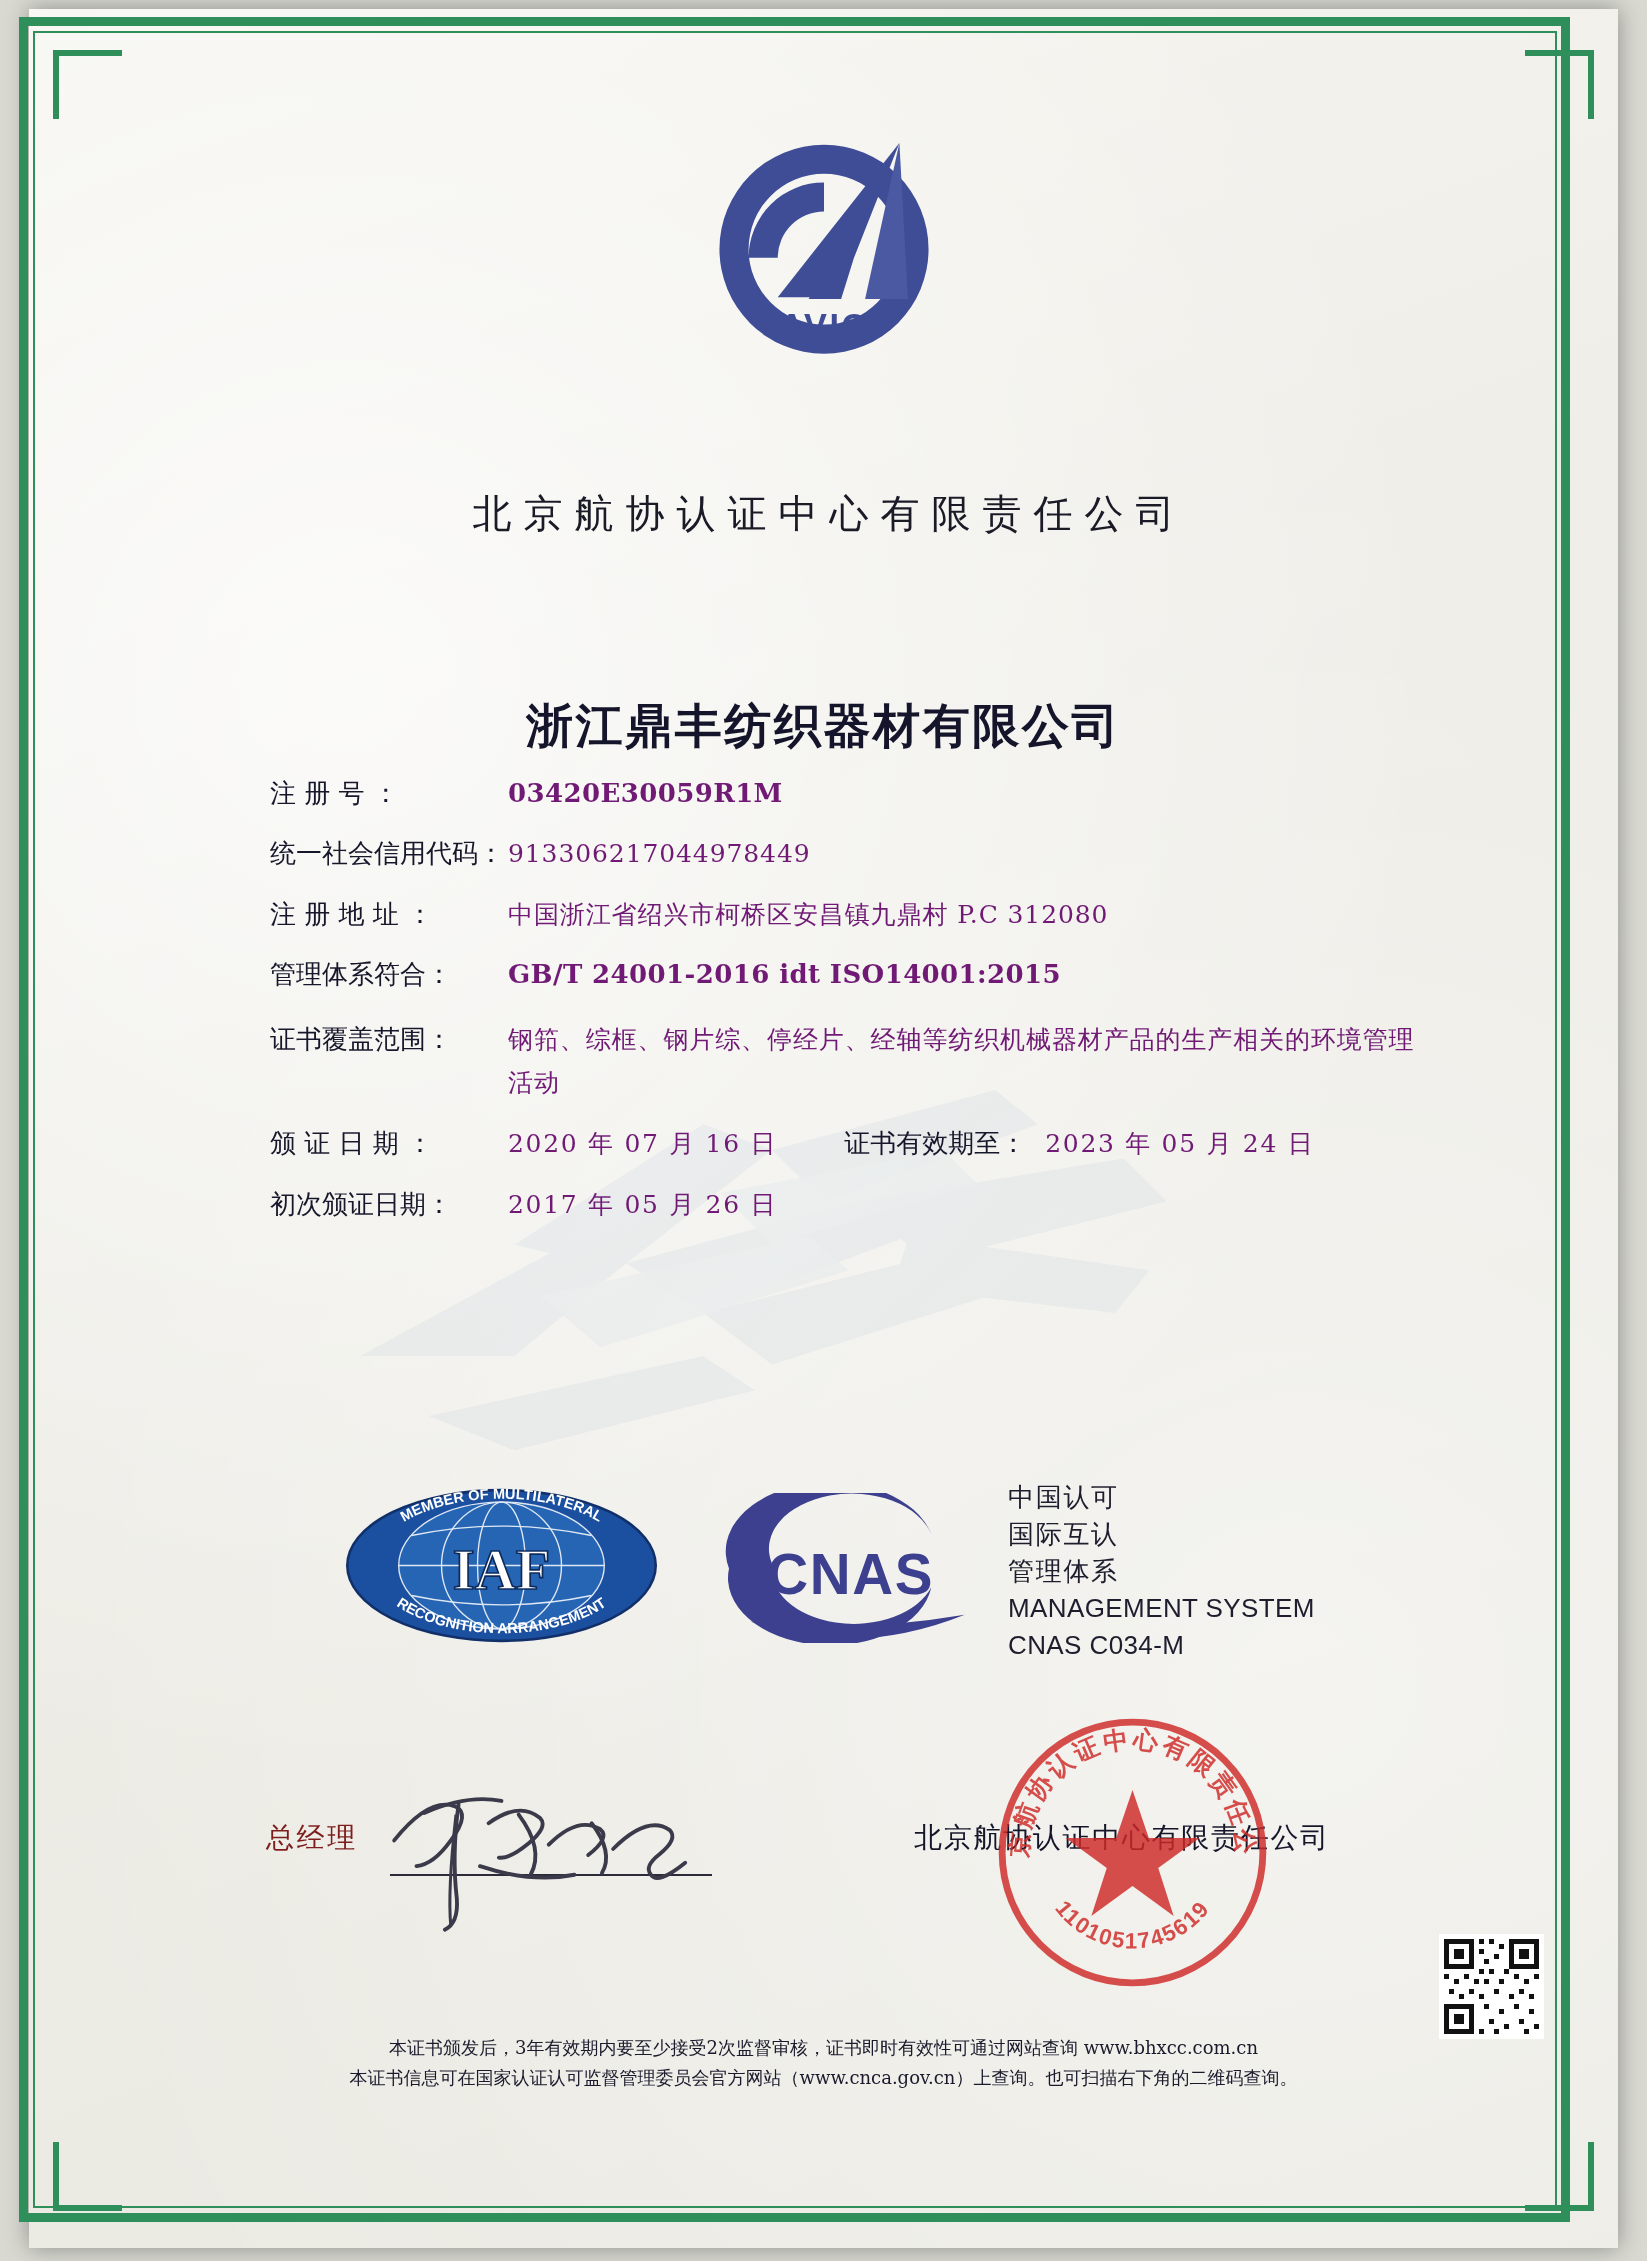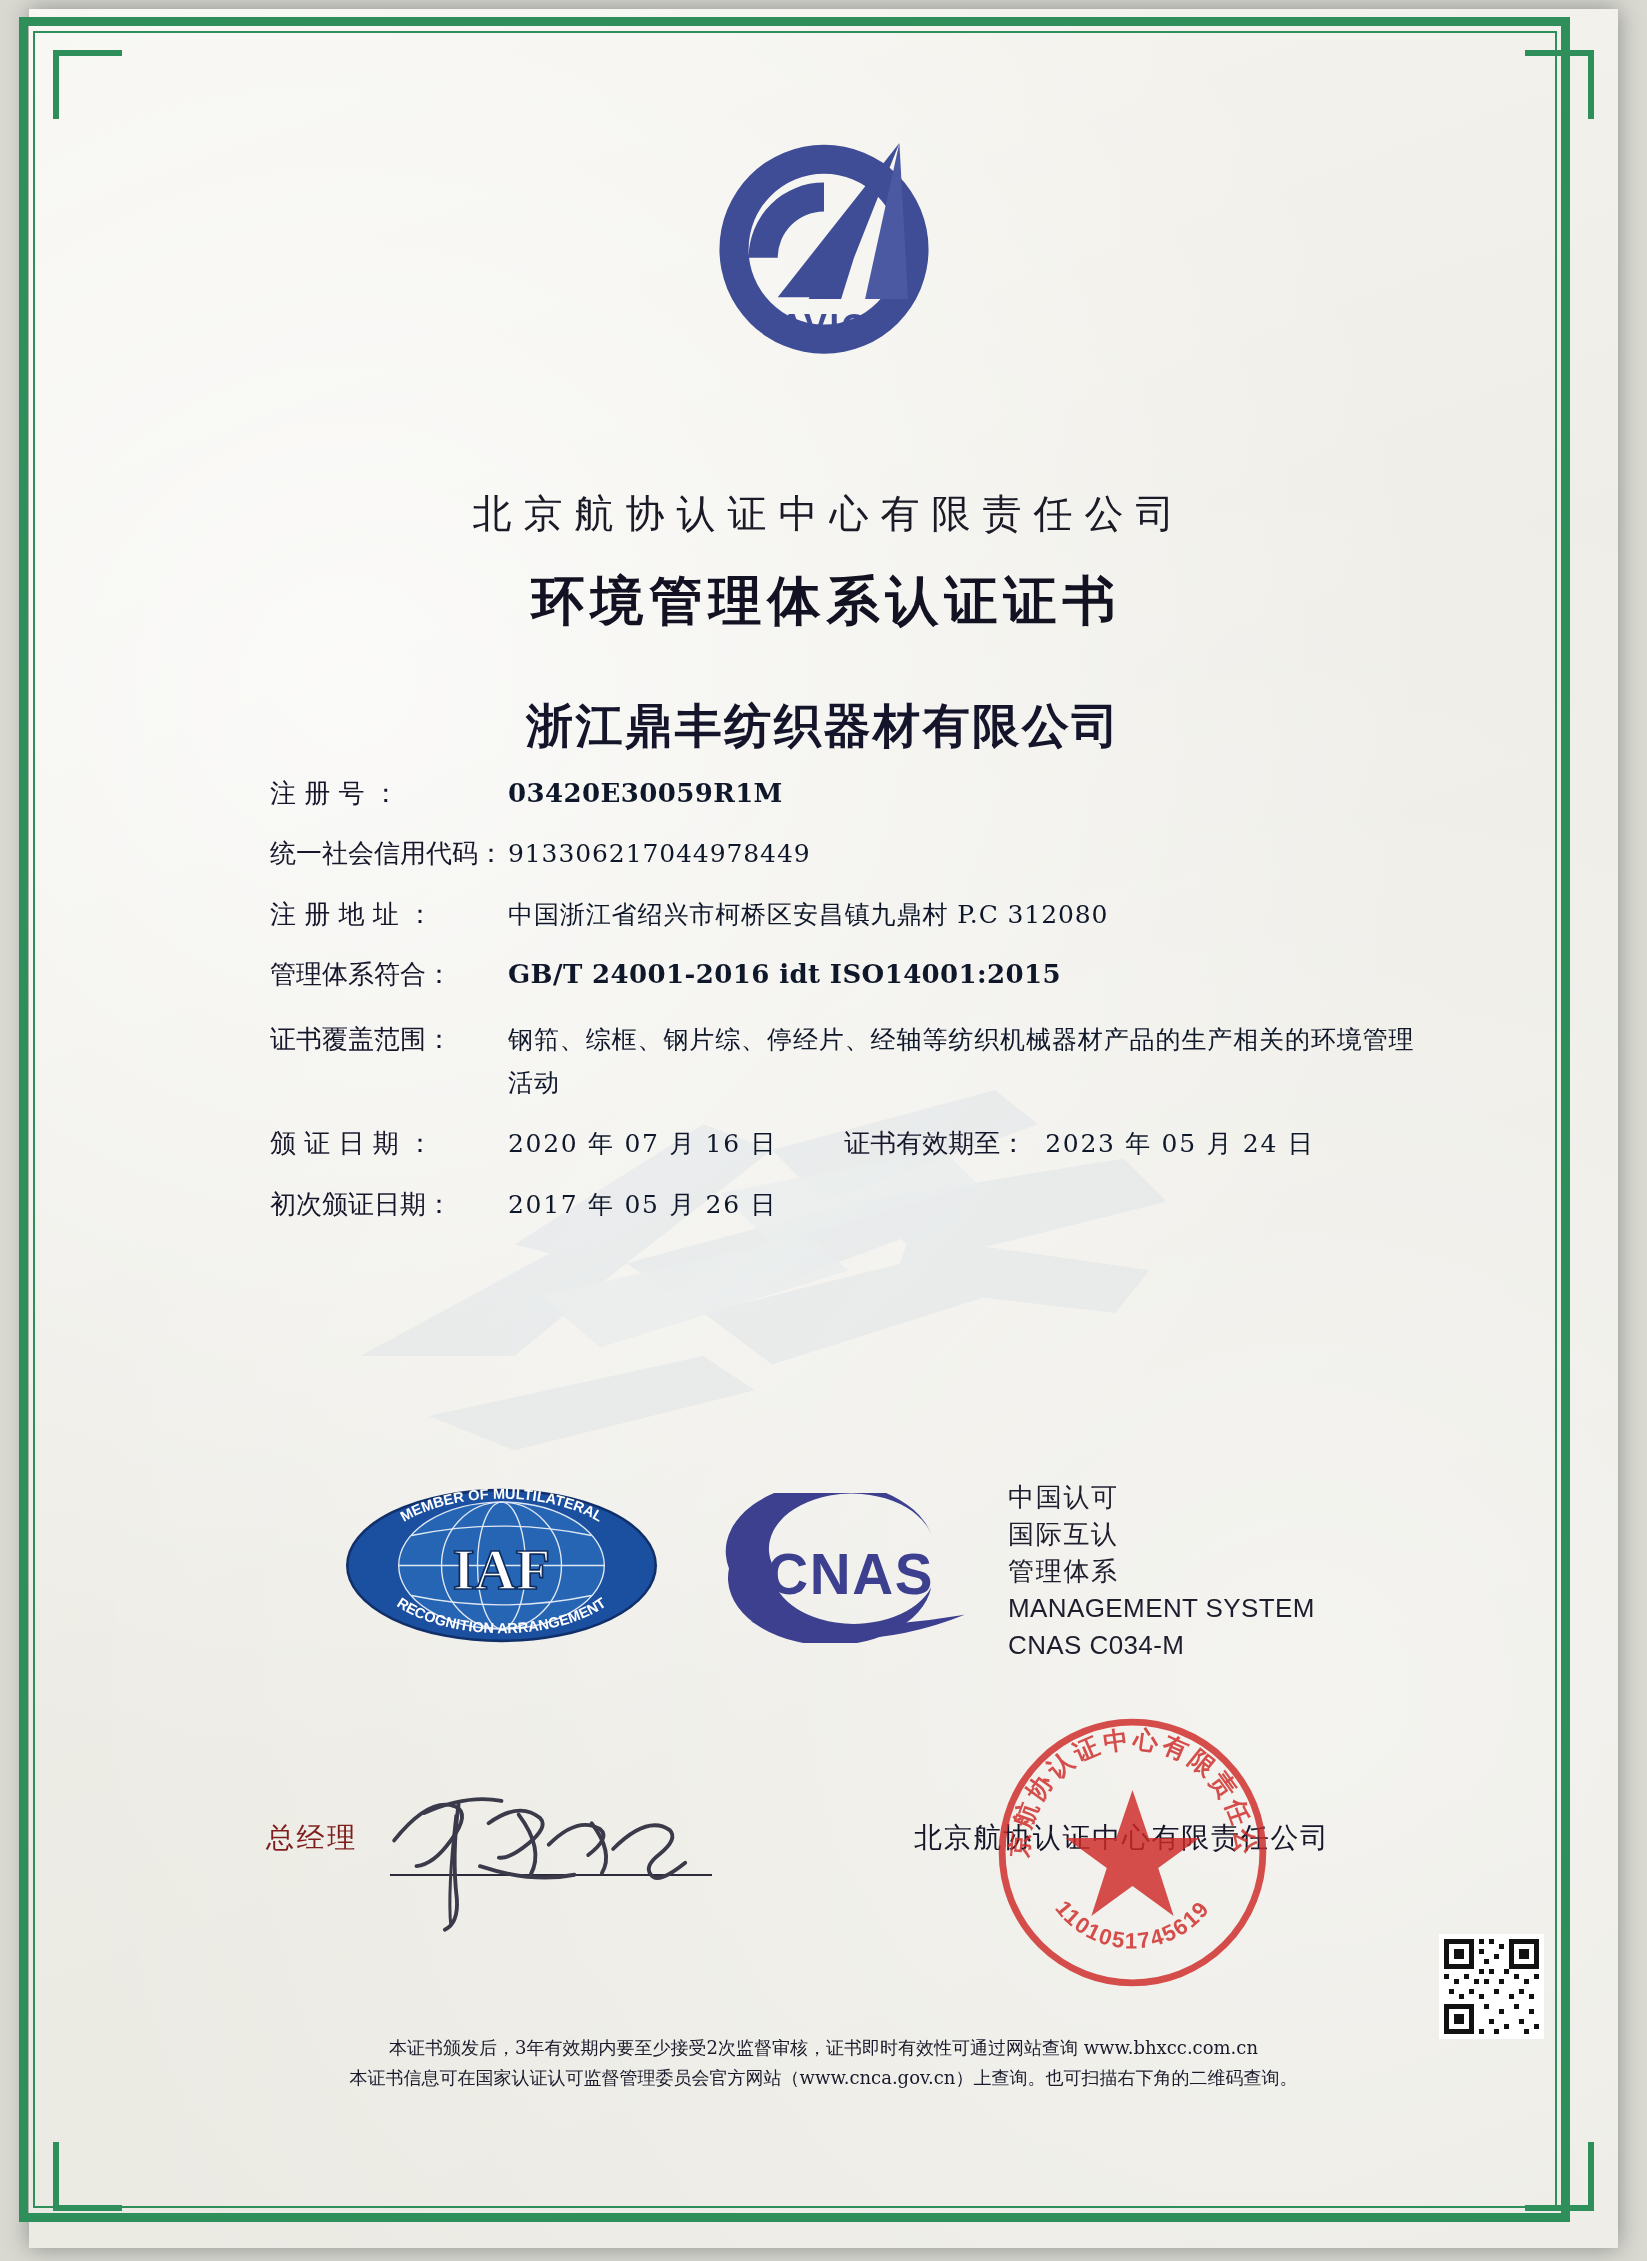--- a/index.html
+++ b/index.html
@@ -147,21 +147,21 @@
     width: 238px;
     flex: 0 0 238px;
     font-family: "DejaVu Serif", serif;
     font-size: 26px;
     color: #17172b;
     white-space: nowrap;
   }
   .val {
     font-family: "DejaVu Serif", serif;
     font-size: 25px;
-    color: #0f172a;
+    color: #701a75;
     letter-spacing: 0.9px;
   }
   .val.bold {
     font-weight: bold;
     font-size: 26px;
     letter-spacing: 0.4px;
   }
   .val.scope {
     line-height: 1.75;
     max-width: 926px;
@@ -318,21 +318,20 @@
     <svg class="avic-logo" viewBox="0 0 300 290">
       <path d="M150 18 a122 122 0 1 0 0 244 a122 122 0 1 0 0 -244 Z M150 52 a88 88 0 1 1 0 176 a88 88 0 1 1 0 -176 Z" fill="#3f4d96"></path>
       <path d="M62 150 a88 88 0 0 1 88 -88 l0 34 a54 54 0 0 0 -54 54 Z" fill="#3f4d96"></path>
       <path d="M238 16 L132 198 L170 198 L185 150 L238 16 Z" fill="#3f4d96"></path>
       <path d="M238 16 L198 198 L248 198 L238 16 Z" fill="#4b59a3"></path>
       <path d="M238 16 L96 196 L152 196 L238 16 Z" fill="#3f4d96"></path>
       <text x="150" y="244" text-anchor="middle" font-family="Liberation Sans, sans-serif" font-size="40" font-weight="bold" letter-spacing="3" fill="#3f4d96">AVIC</text>
     </svg>
 
     <div class="org-name">北京航协认证中心有限责任公司</div>
-    <div class="cert-title">环境管理体系认证证书</div>
     <div class="company">浙江鼎丰纺织器材有限公司</div>
 
     <div class="fields">
       <div class="row">
         <div class="lbl">注 册 号 ：</div>
         <div class="val bold">03420E30059R1M</div>
       </div>
       <div class="row">
         <div class="lbl">统一社会信用代码：</div>
         <div class="val">913306217044978449</div>

